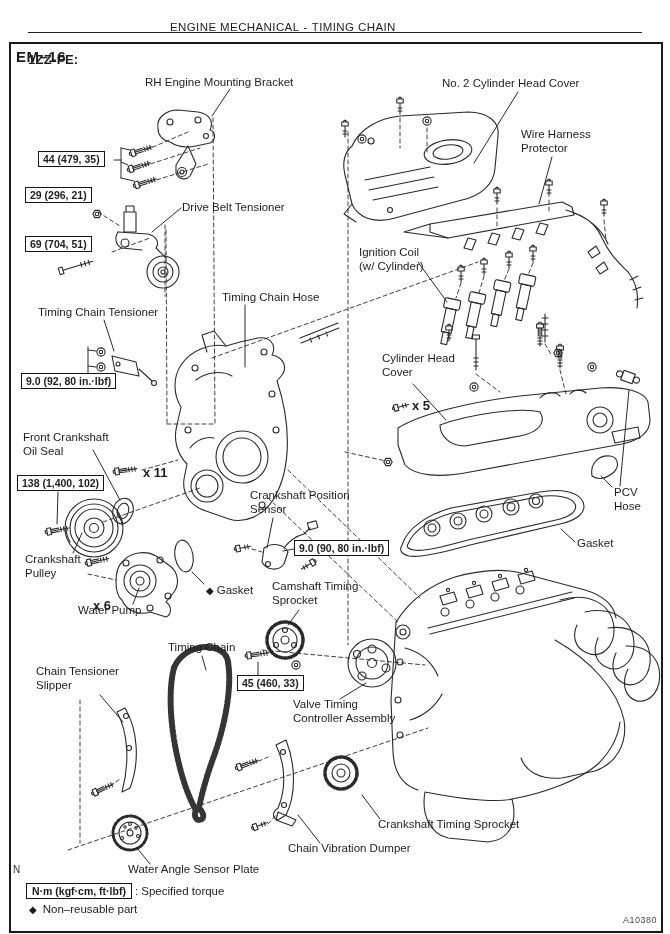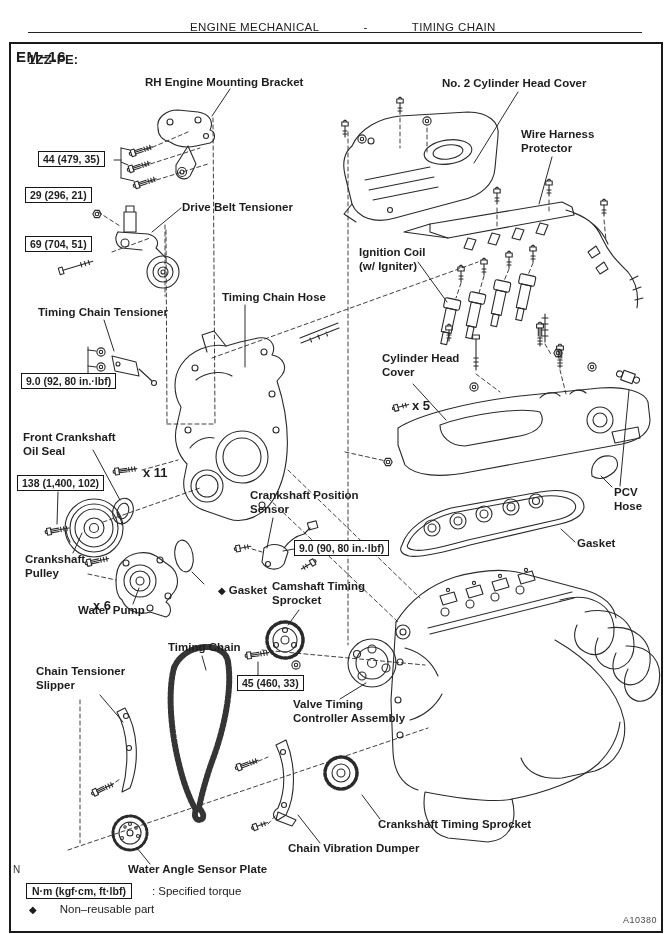--- a/index.html
+++ b/index.html
@@ -2,29 +2,29 @@
 <html><head>
 <meta charset="utf-8">
 <style>
   html,body{margin:0;padding:0;background:#fff;}
   body{width:670px;height:934px;position:relative;overflow:hidden;
        font-family:"Liberation Sans","DejaVu Sans",sans-serif;color:#1d1d1d;
        -webkit-font-smoothing:antialiased;}
   .abs{position:absolute;}
   #page-num{left:16px;top:4px;font-size:15px;font-weight:bold;letter-spacing:.5px;margin-top:44px;}
   #running-head{left:168px;top:21px;font-size:11.5px;letter-spacing:.4px;white-space:nowrap;}
-  #running-head span{margin:0 22px;}
+  #running-head span{margin:0 2px;}
   #head-rule{left:28px;top:32px;width:614px;height:0;border-top:1.6px solid #222;}
   #figure-box{left:9px;top:42px;width:650px;height:887px;border:2px solid #1a1a1a;}
   #engine-code{left:28px;top:52px;font-size:13px;font-weight:bold;letter-spacing:.3px;}
-  .lbl{font-size:11.5px;line-height:1.22;white-space:pre-line;font-weight:bold;}
+  .lbl{font-size:11.5px;line-height:1.22;white-space:pre-line;}
   .qty{font-size:13px;font-weight:bold;}
   .tq{font-size:10.5px;font-weight:bold;border:1.4px solid #161616;padding:1px 4px 1px 4px;
       background:#fff;white-space:nowrap;line-height:1.15;}
-  .legend-row{display:flex;align-items:center;gap:20px;font-size:11.5px;}
+  .legend-row{display:flex;align-items:center;gap:3px;font-size:11.5px;}
   .legend-box{font-size:10.5px;font-weight:bold;border:1.4px solid #161616;padding:1px 5px;white-space:nowrap;}
   .diamond{font-size:10px;margin-right:3px;}
   #margin-letter{left:13px;top:864px;font-size:10px;color:#333;}
   #figure-code{right:13px;top:915px;font-size:9px;color:#4a4a4a;letter-spacing:.5px;}
   svg{position:absolute;left:0;top:0;}
 </style>
 </head>
 <body>
 
 <div class="abs" id="page-num">EM–16</div>
@@ -421,35 +421,35 @@
     </g>
   </g>
 </svg>
 
 <div class="abs lbl" style="left:145px;top:75px">RH Engine Mounting Bracket</div>
 <div class="abs lbl" style="left:442px;top:76px">No. 2 Cylinder Head Cover</div>
 <div class="abs lbl" style="left:521px;top:127px">Wire Harness
 Protector</div>
 <div class="abs lbl" style="left:182px;top:200px">Drive Belt Tensioner</div>
 <div class="abs lbl" style="left:359px;top:245px">Ignition Coil
-(w/ Igniter)</div>
+(w/ Cylinder)</div>
 <div class="abs lbl" style="left:222px;top:290px">Timing Chain Hose</div>
 <div class="abs lbl" style="left:38px;top:305px">Timing Chain Tensioner</div>
 <div class="abs lbl" style="left:382px;top:351px">Cylinder Head
 Cover</div>
 <div class="abs lbl" style="left:23px;top:430px">Front Crankshaft
 Oil Seal</div>
 <div class="abs lbl" style="left:250px;top:488px">Crankshaft Position
 Sensor</div>
 <div class="abs lbl" style="left:614px;top:485px">PCV
 Hose</div>
 <div class="abs lbl" style="left:577px;top:536px">Gasket</div>
 <div class="abs lbl" style="left:25px;top:552px">Crankshaft
 Pulley</div>
-<div class="abs lbl" style="left:218px;top:583px"><span class="diamond">◆</span><span>Gasket</span></div>
+<div class="abs lbl" style="left:206px;top:583px"><span class="diamond">◆</span><span>Gasket</span></div>
 <div class="abs lbl" style="left:272px;top:579px">Camshaft Timing
 Sprocket</div>
 <div class="abs lbl" style="left:78px;top:603px">Water Pump</div>
 <div class="abs lbl" style="left:168px;top:640px">Timing Chain</div>
 <div class="abs lbl" style="left:36px;top:664px">Chain Tensioner
 Slipper</div>
 <div class="abs lbl" style="left:293px;top:697px">Valve Timing
 Controller Assembly</div>
 <div class="abs lbl" style="left:378px;top:817px">Crankshaft Timing Sprocket</div>
 <div class="abs lbl" style="left:288px;top:841px">Chain Vibration Dumper</div>

